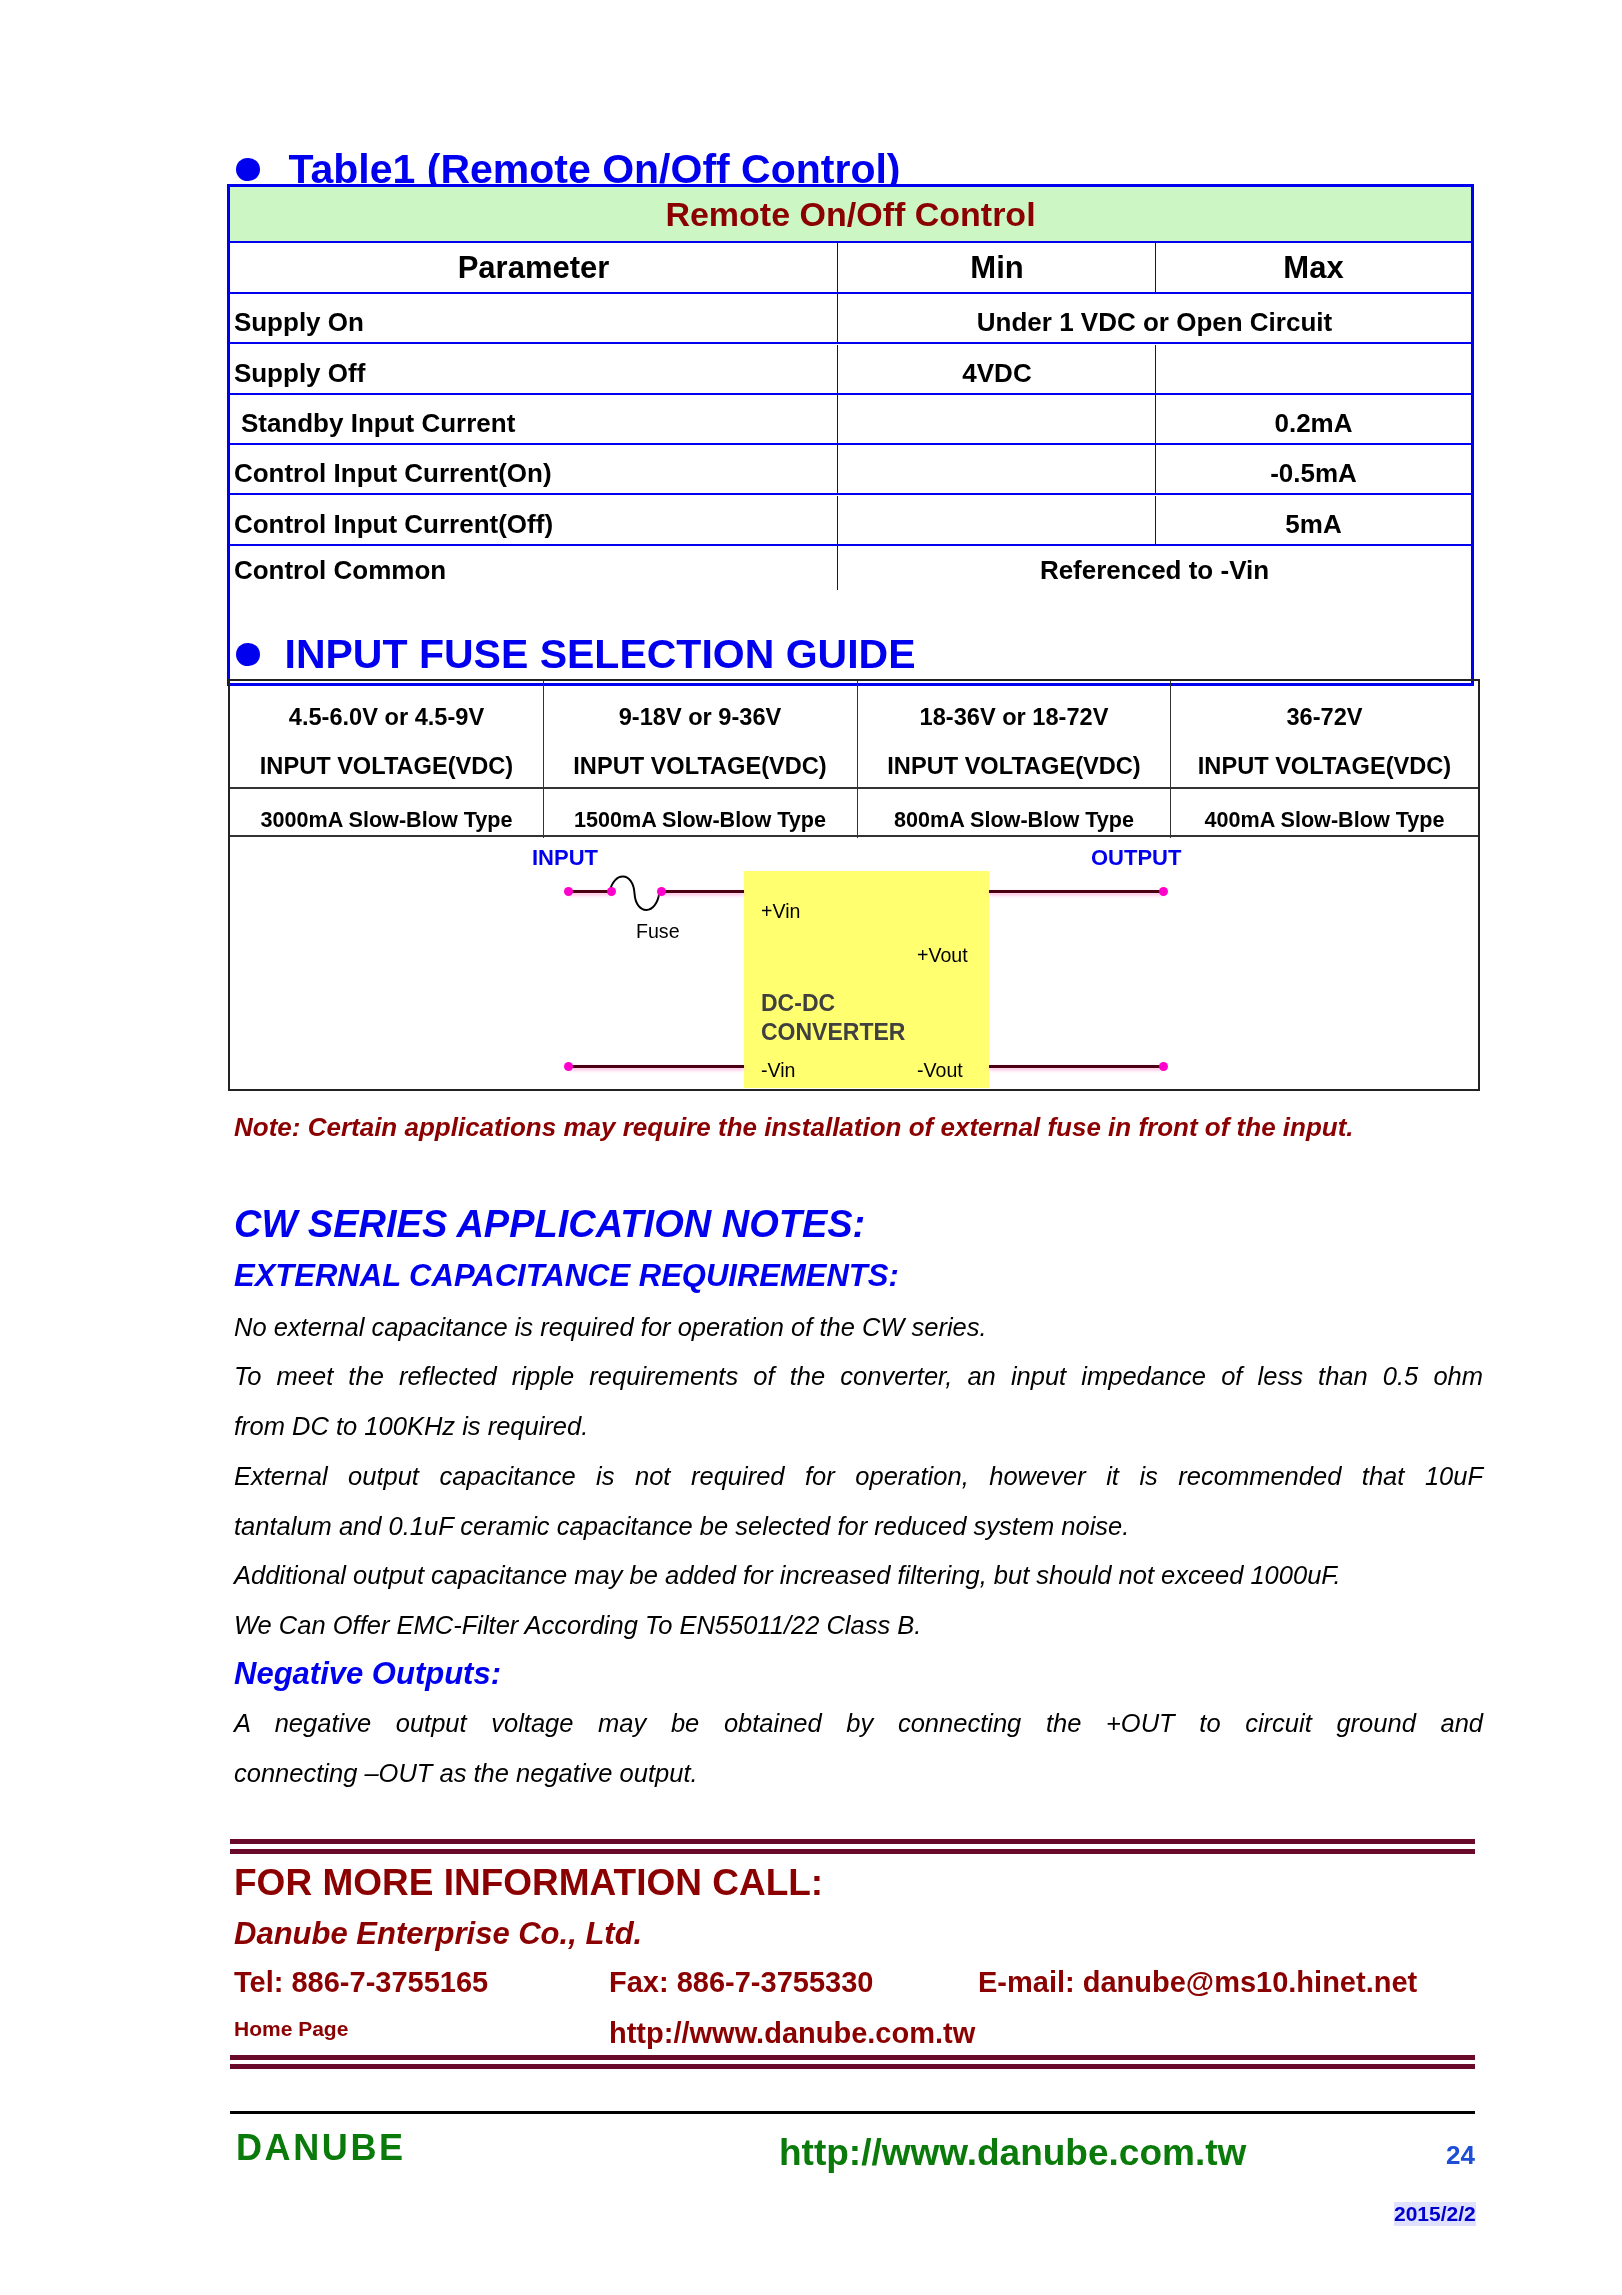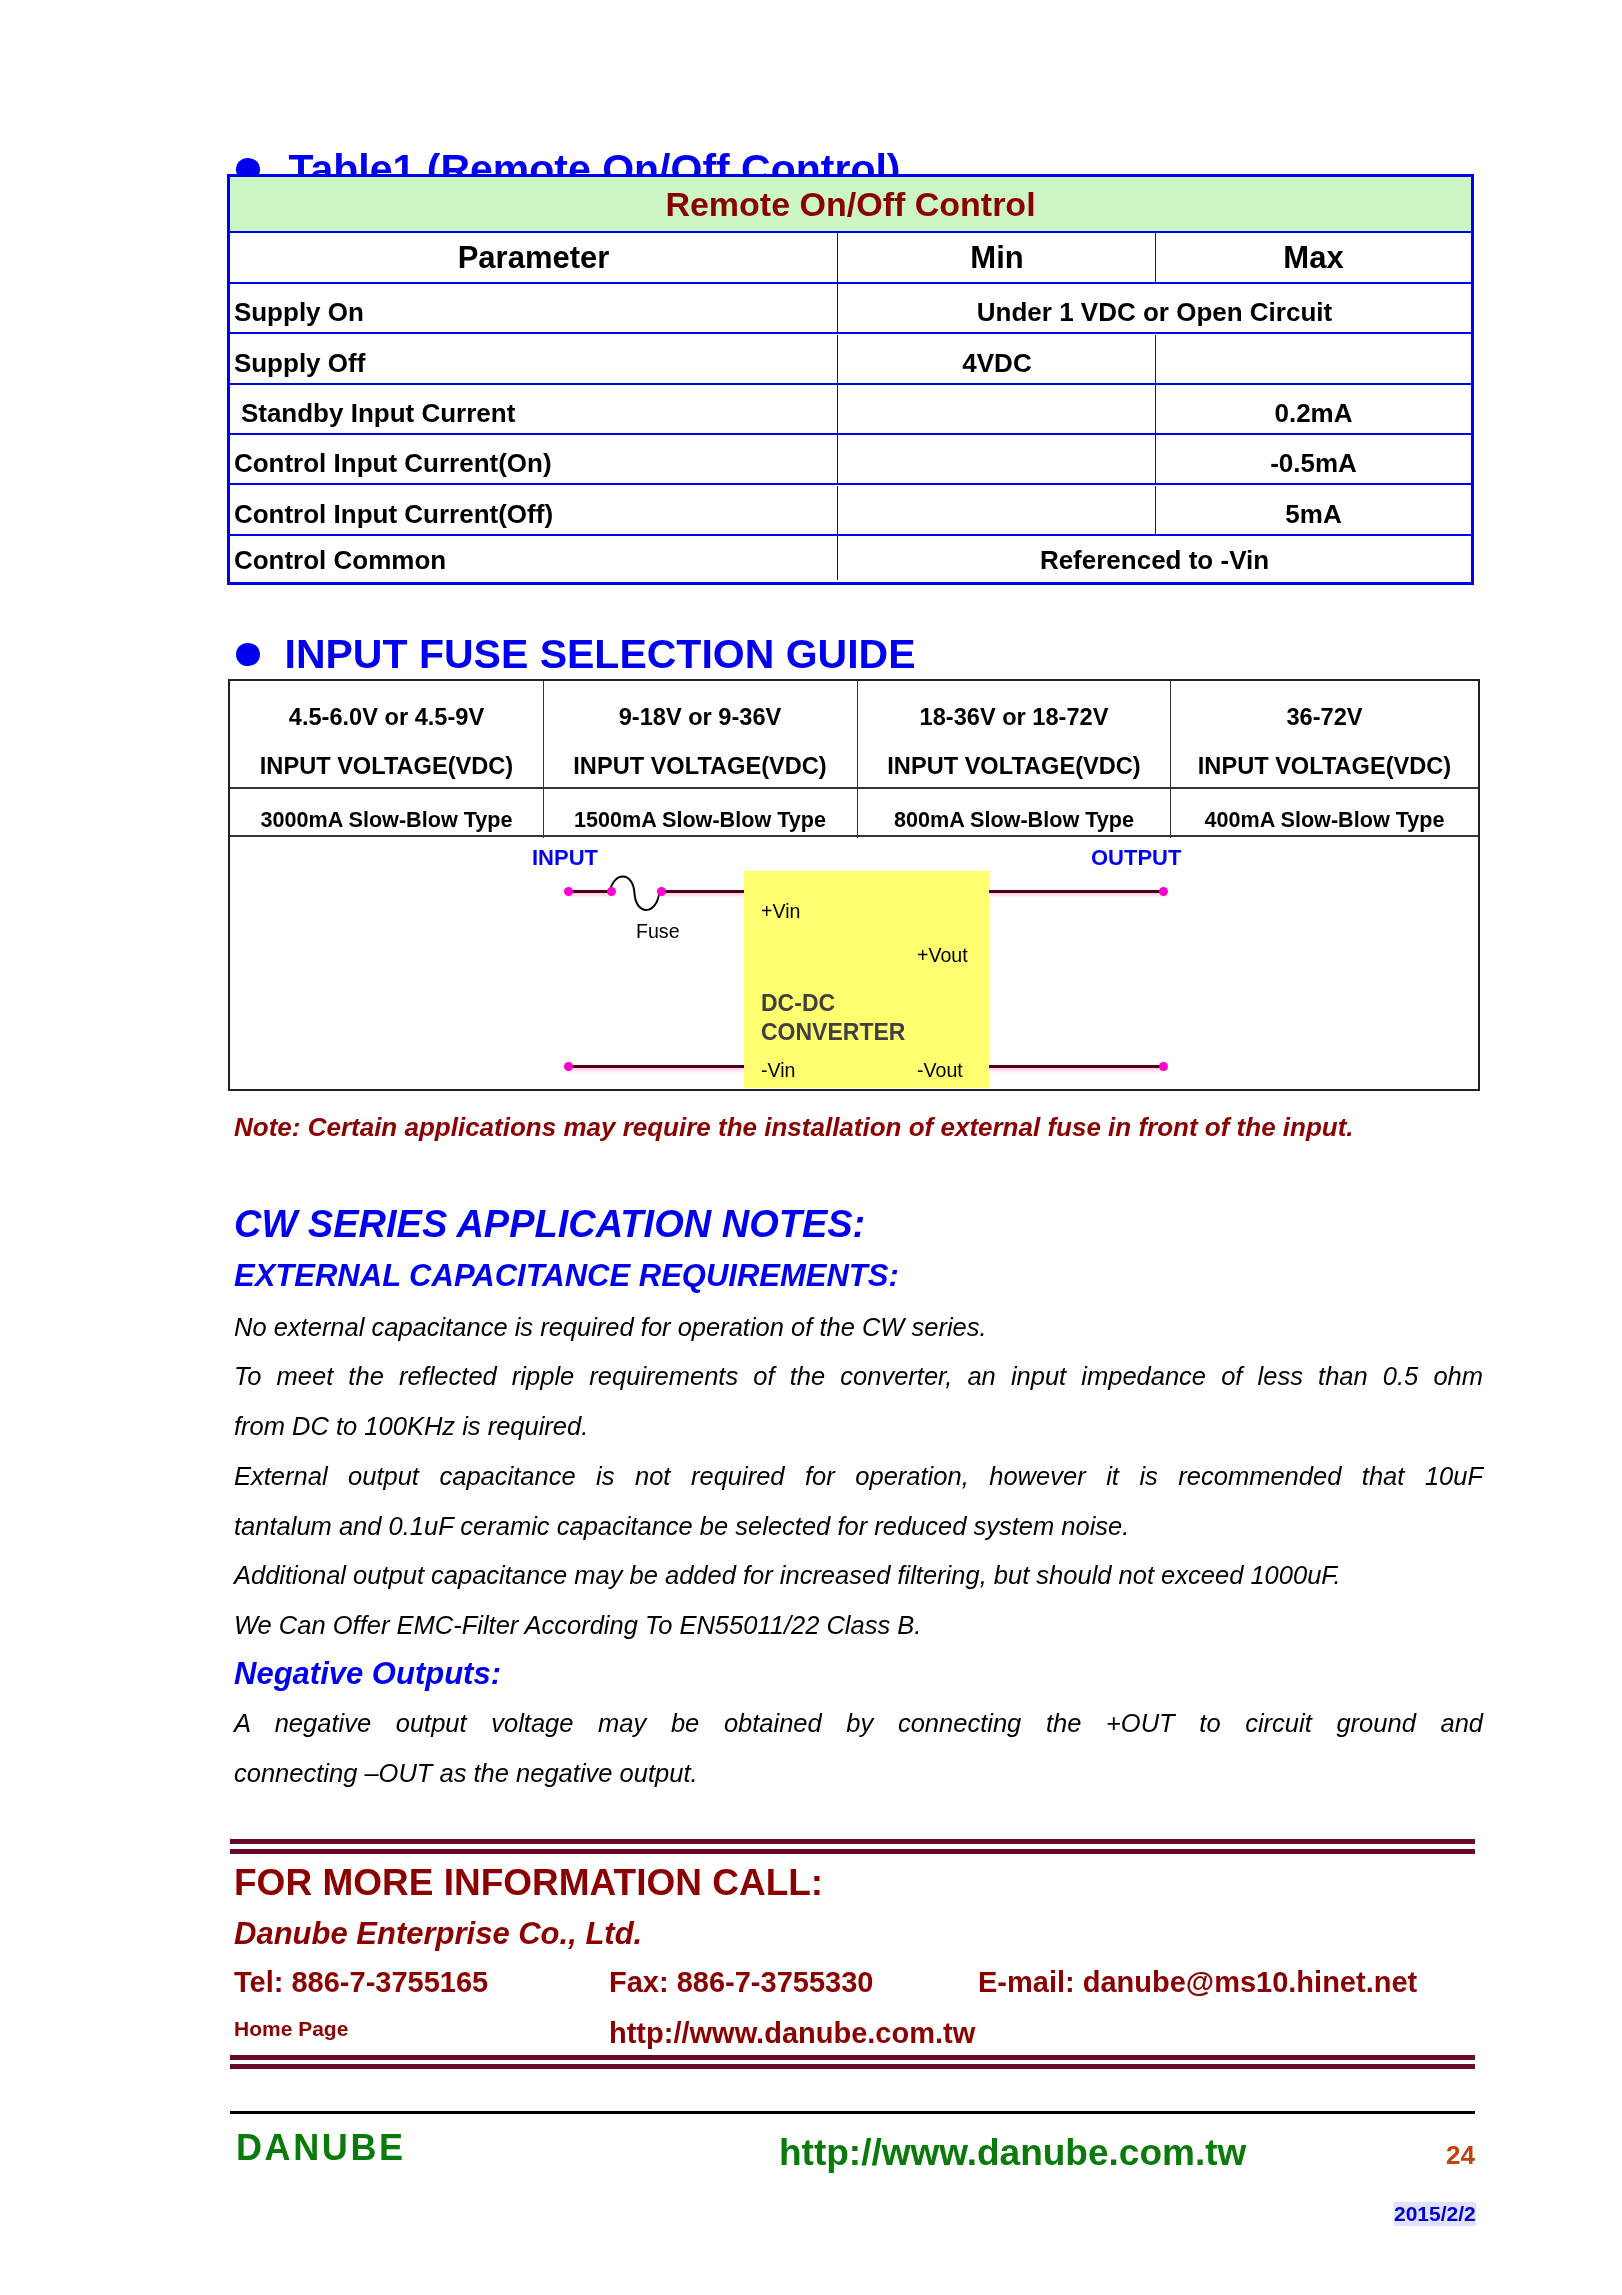--- a/index.html
+++ b/index.html
@@ -3,21 +3,21 @@
 <meta charset="utf-8">
 <style>
   html, body { margin:0; padding:0; background:#ffffff; }
   body { width:1622px; height:2295px; position:relative; overflow:hidden;
          font-family:"Liberation Sans", "DejaVu Sans", sans-serif; color:#000; }
   .abs { position:absolute; }
   .h-blue { color:#0000ee; font-weight:bold; }
   .bullet { display:inline-block; width:23.6px; height:23.6px; border-radius:50%; background:#0000ee; }
 
   
-  #t1 { left:227px; top:174px; width:1247px; height:411px; border:3.9px solid #0000ee; box-sizing:border-box; }
+  #t1 { left:227px; top:184px; width:1247px; height:502px; border:3.9px solid #0000ee; box-sizing:border-box; }
   #t1 .row { position:absolute; left:0; right:0; border-bottom:2px solid #0000ee; box-sizing:border-box; }
   #t1 .row:last-child { border-bottom:none; }
   #t1 .cell { position:absolute; top:0; bottom:0; display:flex; align-items:flex-end; padding-bottom:3.9px; box-sizing:border-box; font-weight:bold; font-size:26px; }
   #t1 .cell.center { justify-content:center; }
   #t1 .cell.left { padding-left:3.9px; }
   #t1 .vdiv { border-left:1.3px solid #0000ee; }
   #t1 .title-row { background:#ccf7c4; display:flex; align-items:center; justify-content:center; color:#8b0000; font-weight:bold; font-size:34px; }
   #t1 .head .cell { font-size:31px; align-items:center; padding-bottom:0; }
 
   
@@ -180,15 +180,15 @@
 <div class="abs contact" style="left:978px; top:1966px; font-size:29px;">E-mail: danube@ms10.hinet.net</div>
 <div class="abs contact" style="left:234px; top:2017px; font-size:21px;">Home Page</div>
 <div class="abs contact" style="left:609px; top:2017px; font-size:29px;">http://www.danube.com.tw</div>
 
 <div class="maroon-rule" style="top:2055px;"></div>
 <div class="maroon-rule" style="top:2064px;"></div>
 
 <div class="abs" style="left:230px; top:2111px; width:1245px; height:2.6px; background:#000;"></div>
 <div class="abs" style="left:236px; top:2127px; font-size:36px; font-weight:bold; color:#0a7a0a; letter-spacing:2.6px;">DANUBE</div>
 <div class="abs" style="left:779px; top:2132px; font-size:37px; font-weight:bold; color:#0a7a0a;">http://www.danube.com.tw</div>
-<div class="abs" style="left:1446px; top:2140px; font-size:26px; font-weight:bold; color:#c2410c;">24</div>
+<div class="abs" style="left:1446px; top:2140px; font-size:26px; font-weight:bold; color:#1d4ed8;">24</div>
 <div class="abs" style="left:1394px; top:2202px; font-size:21px; font-weight:bold; color:#0000cc; background:#e0e0ff;">2015/2/2</div>
 
 
 </body></html>

